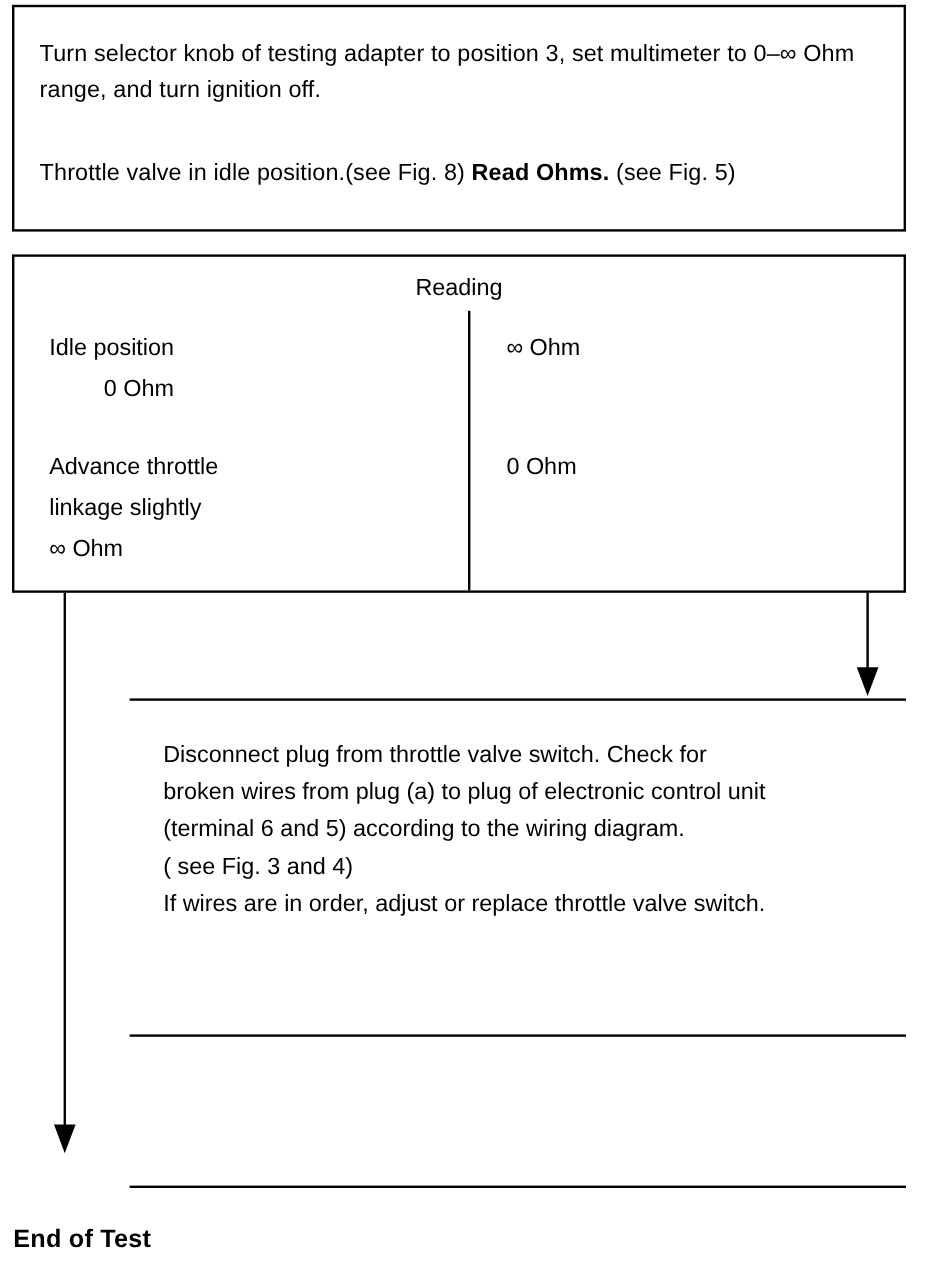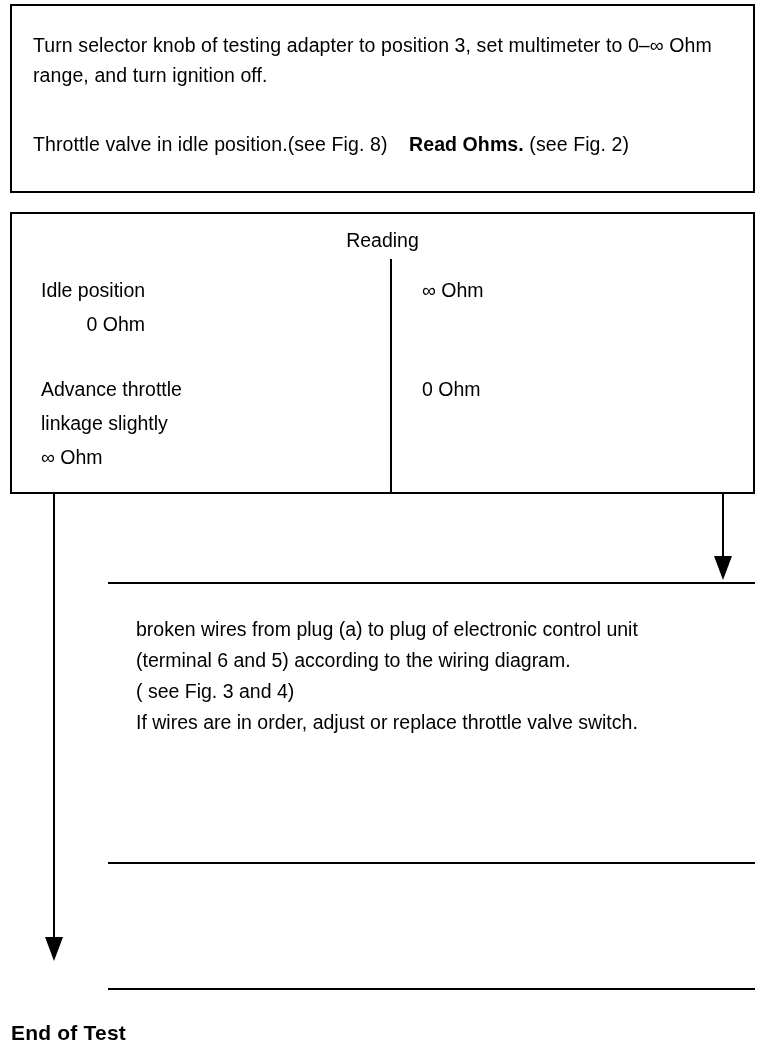--- a/index.html
+++ b/index.html
@@ -37,21 +37,21 @@
     top: 24px;
     width: 710px;
   }
   #instruction-box .p2 {
     position: absolute;
     left: 21px;
     top: 123px;
     width: 715px;
     white-space: nowrap;
   }
-  .bold-inline { font-weight: bold; margin-left: 16px; }
+  .bold-inline { font-weight: bold; }
 
   
   #reading-box {
     position: absolute;
     left: 10px;
     top: 212px;
     width: 745px;
     height: 282px;
     border: 2px solid #000;
     box-sizing: border-box;
@@ -166,21 +166,21 @@
     font-size: 21px;
     font-weight: bold;
     letter-spacing: 0.2px;
   }
 </style>
 </head>
 <body>
 
 <div id="instruction-box">
   <div class="para p1">Turn selector knob of testing adapter to position 3, set multimeter to 0–∞ Ohm range, and turn ignition off.</div>
-  <div class="para p2"><span>Throttle valve in idle position.(see Fig. 8) </span><span class="bold-inline">Read Ohms.</span><span> (see Fig. 2)</span></div>
+  <div class="para p2"><span>Throttle valve in idle position.(see Fig. 8) </span><span class="bold-inline">Read Ohms.</span><span> (see Fig. 5)</span></div>
 </div>
 
 <div id="reading-box">
   <div id="reading-header">Reading</div>
   <div id="reading-divider"></div>
 
   <div class="left-cell" id="row1-left">
     <div>Idle position</div>
     <div>0 Ohm</div>
   </div>
@@ -195,20 +195,21 @@
 </div>
 
 <div class="arrow-line" id="left-arrow-line"></div>
 <div class="arrow-head down" id="left-arrow-head"></div>
 
 <div class="arrow-line" id="right-arrow-line"></div>
 <div class="arrow-head down" id="right-arrow-head"></div>
 
 <div id="disconnect-box">
   <div id="disconnect-text">
+    <span class="l">Disconnect plug from throttle valve switch. Check for</span>
     <span class="l">broken wires from plug (a) to plug of electronic control unit</span>
     <span class="l">(terminal 6 and 5) according to the wiring diagram.</span>
     <span class="l">( see Fig. 3 and 4)</span>
     <span class="l">If wires are in order, adjust or replace throttle valve switch.</span>
   </div>
 </div>
 
 <div id="bottom-rule"></div>
 
 <div id="end-of-test">End of Test</div>

